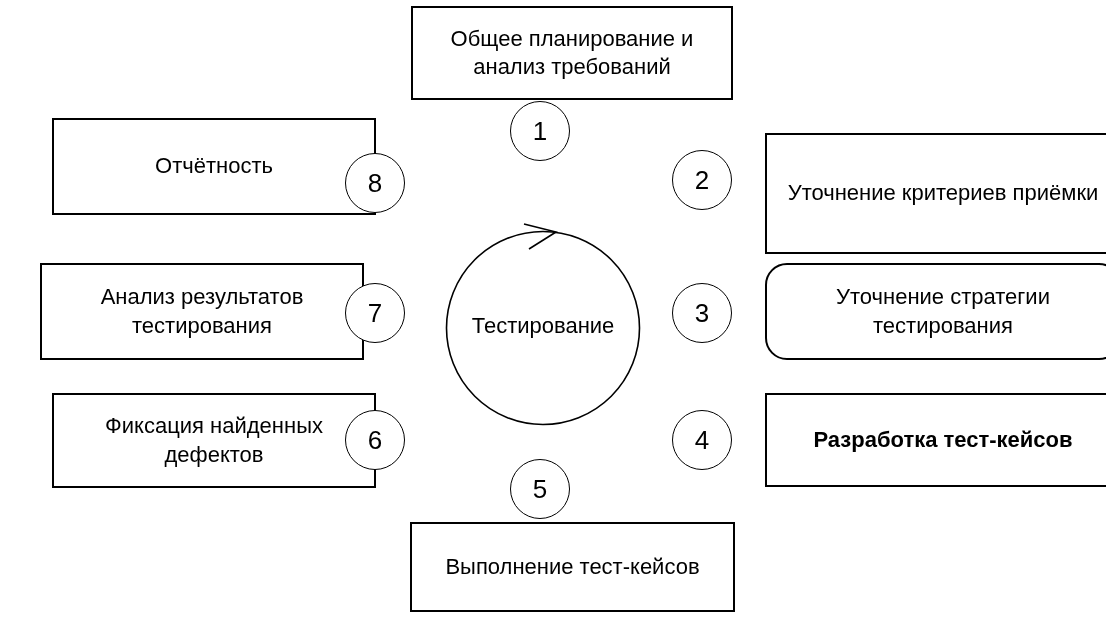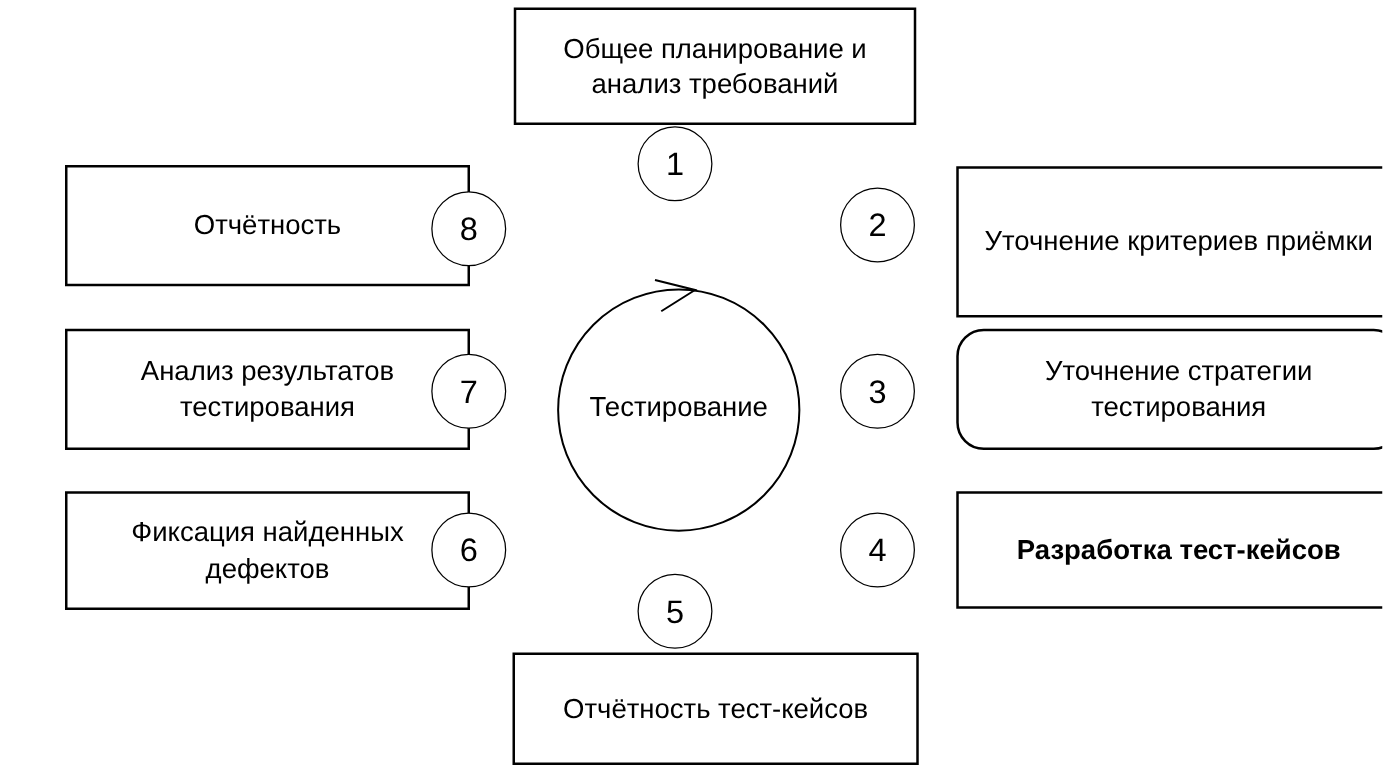--- a/index.html
+++ b/index.html
@@ -43,22 +43,22 @@
   
   #box1 { left: 381px; top: 6px;   width: 322px; height: 94px; }
   
   #box2 { left: 735px; top: 133px; width: 356px; height: 121px; }
   #box3 { left: 735px; top: 263px; width: 356px; height: 97px; border-radius: 22px; }
   #box4 { left: 735px; top: 393px; width: 356px; height: 94px; font-weight: bold; }
   
   #box5 { left: 380px; top: 522px; width: 325px; height: 90px; }
   
   #box6 { left: 22px;  top: 393px; width: 324px; height: 95px; }
-  #box7 { left: 22px;  top: 263px; width: 324px; height: 97px; }
-  #box8 { left: 22px;  top: 132px; width: 324px; height: 97px; }
+  #box7 { left: 10px;  top: 263px; width: 324px; height: 97px; }
+  #box8 { left: 22px;  top: 118px; width: 324px; height: 97px; }
 
   #num1 { left: 510px; top: 101px; }
   #num2 { left: 672px; top: 150px; }
   #num3 { left: 672px; top: 283px; }
   #num4 { left: 672px; top: 410px; }
   #num5 { left: 510px; top: 459px; }
   #num6 { left: 345px; top: 410px; }
   #num7 { left: 345px; top: 283px; }
   #num8 { left: 345px; top: 153px; }
 
@@ -101,21 +101,21 @@
   <div class="box" id="box2">
     <span>Уточнение критериев приёмки</span>
   </div>
   <div class="box" id="box3">
     <span>Уточнение стратегии тестирования</span>
   </div>
   <div class="box" id="box4">
     <span>Разработка тест-кейсов</span>
   </div>
   <div class="box" id="box5">
-    <span>Отчётность тест-кейсов</span>
+    <span>Выполнение тест-кейсов</span>
   </div>
   <div class="box" id="box6">
     <span>Фиксация найденных дефектов</span>
   </div>
   <div class="box" id="box7">
     <span>Анализ результатов тестирования</span>
   </div>
   <div class="box" id="box8">
     <span>Отчётность</span>
   </div>

